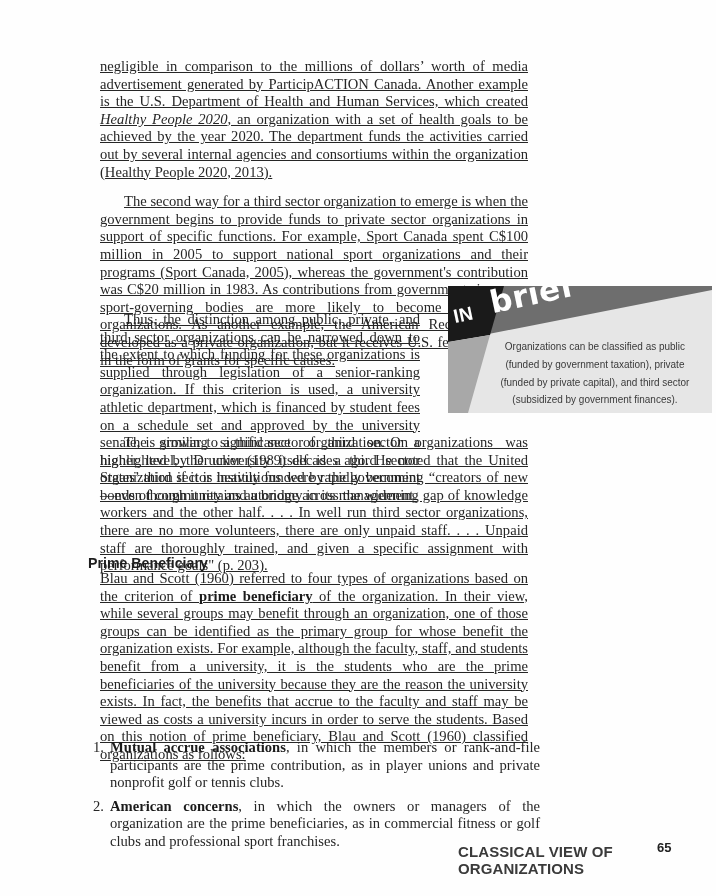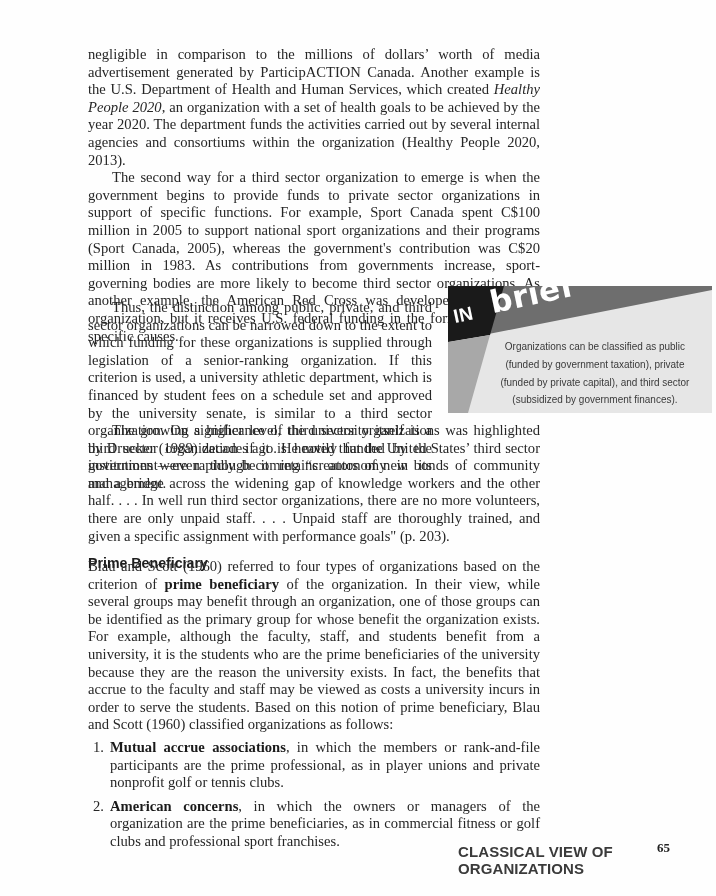--- a/index.html
+++ b/index.html
@@ -7,21 +7,21 @@
   .page {
     position: absolute; left: 0; top: 0; width: 716px; height: 896px;
     background: #fefefe;
   }
   .col {
     position: absolute; left: 88px; width: 452px;
     font-family: "Liberation Serif", "DejaVu Serif", serif;
     font-size: 14.6px; line-height: 17.6px; color: #262626;
     text-align: justify; hyphens: none;
   }
-  .col p { margin: 0; }
+  .col p { margin: 12px; text-decoration: underline; }
   .col p.ind { text-indent: 24px; }
   .col p.last { text-align-last: left; }
   .narrow { width: 344px; }
   .b1 { top: 46px; }
   .b2 { top: 299px; }
   .b3 { top: 422px; }
   .heading {
     position: absolute; left: 88px; top: 555px;
     font-family: "Liberation Sans", "DejaVu Sans", sans-serif;
     font-weight: bold; font-size: 14.2px; color: #1e1e1e; margin: 0;
@@ -62,21 +62,21 @@
   }
   .brief-text span { display: block; white-space: nowrap; }
 
   .footer {
     position: absolute; top: 843px; left: 458px;
     font-family: "Liberation Sans", "DejaVu Sans", sans-serif;
     font-size: 15px; color: #3a3a3a; letter-spacing: 0.1px; font-weight: bold;
   }
   .pagenum {
     position: absolute; top: 840px; left: 657px;
-    font-family: Liberation Serif, serif;
+    font-family: Liberation Sans, sans-serif;
     font-size: 13px; font-weight: bold; color: #222222;
   }
 </style>
 </head>
 <body>
 
 <div class="page">
 
   <div class="col b1">
     <p class="last"><span>negligible in comparison to the millions of dollars’ worth of media advertisement generated by ParticipACTION Canada. Another example is the U.S. Department of Health and Human Services, which created </span><em>Healthy People 2020</em><span>, an organization with a set of health goals to be achieved by the year 2020. The department funds the activities carried out by several internal agencies and consortiums within the organization (Healthy People 2020, 2013).</span></p>
@@ -108,21 +108,21 @@
   </div>
 
   <h3 class="heading">Prime Beneficiary</h3>
 
   <div class="col b4">
     <p class="last"><span>Blau and Scott (1960) referred to four types of organizations based on the criterion of </span><strong>prime beneficiary</strong><span> of the organization. In their view, while several groups may benefit through an organization, one of those groups can be identified as the primary group for whose benefit the organization exists. For example, although the faculty, staff, and students benefit from a university, it is the students who are the prime beneficiaries of the university because they are the reason the university exists. In fact, the benefits that accrue to the faculty and staff may be viewed as costs a university incurs in order to serve the students. Based on this notion of prime beneficiary, Blau and Scott (1960) classified organizations as follows:</span></p>
   </div>
 
   <ol class="list">
     <li>
-      <span class="num">1.</span><strong>Mutual accrue associations</strong><span>, in which the members or rank-and-file participants are the prime professional, as in player unions and private nonprofit golf or tennis clubs.</span>
+      <span class="num">1.</span><strong>Mutual accrue associations</strong><span>, in which the members or rank-and-file participants are the prime contribution, as in player unions and private nonprofit golf or tennis clubs.</span>
     </li>
     <li>
       <span class="num">2.</span><strong>American concerns</strong><span>, in which the owners or managers of the organization are the prime beneficiaries, as in commercial fitness or golf clubs and professional sport franchises.</span>
     </li>
   </ol>
 
   <div class="footer">CLASSICAL VIEW OF ORGANIZATIONS</div>
   <div class="pagenum">65</div>
 </div>
 

